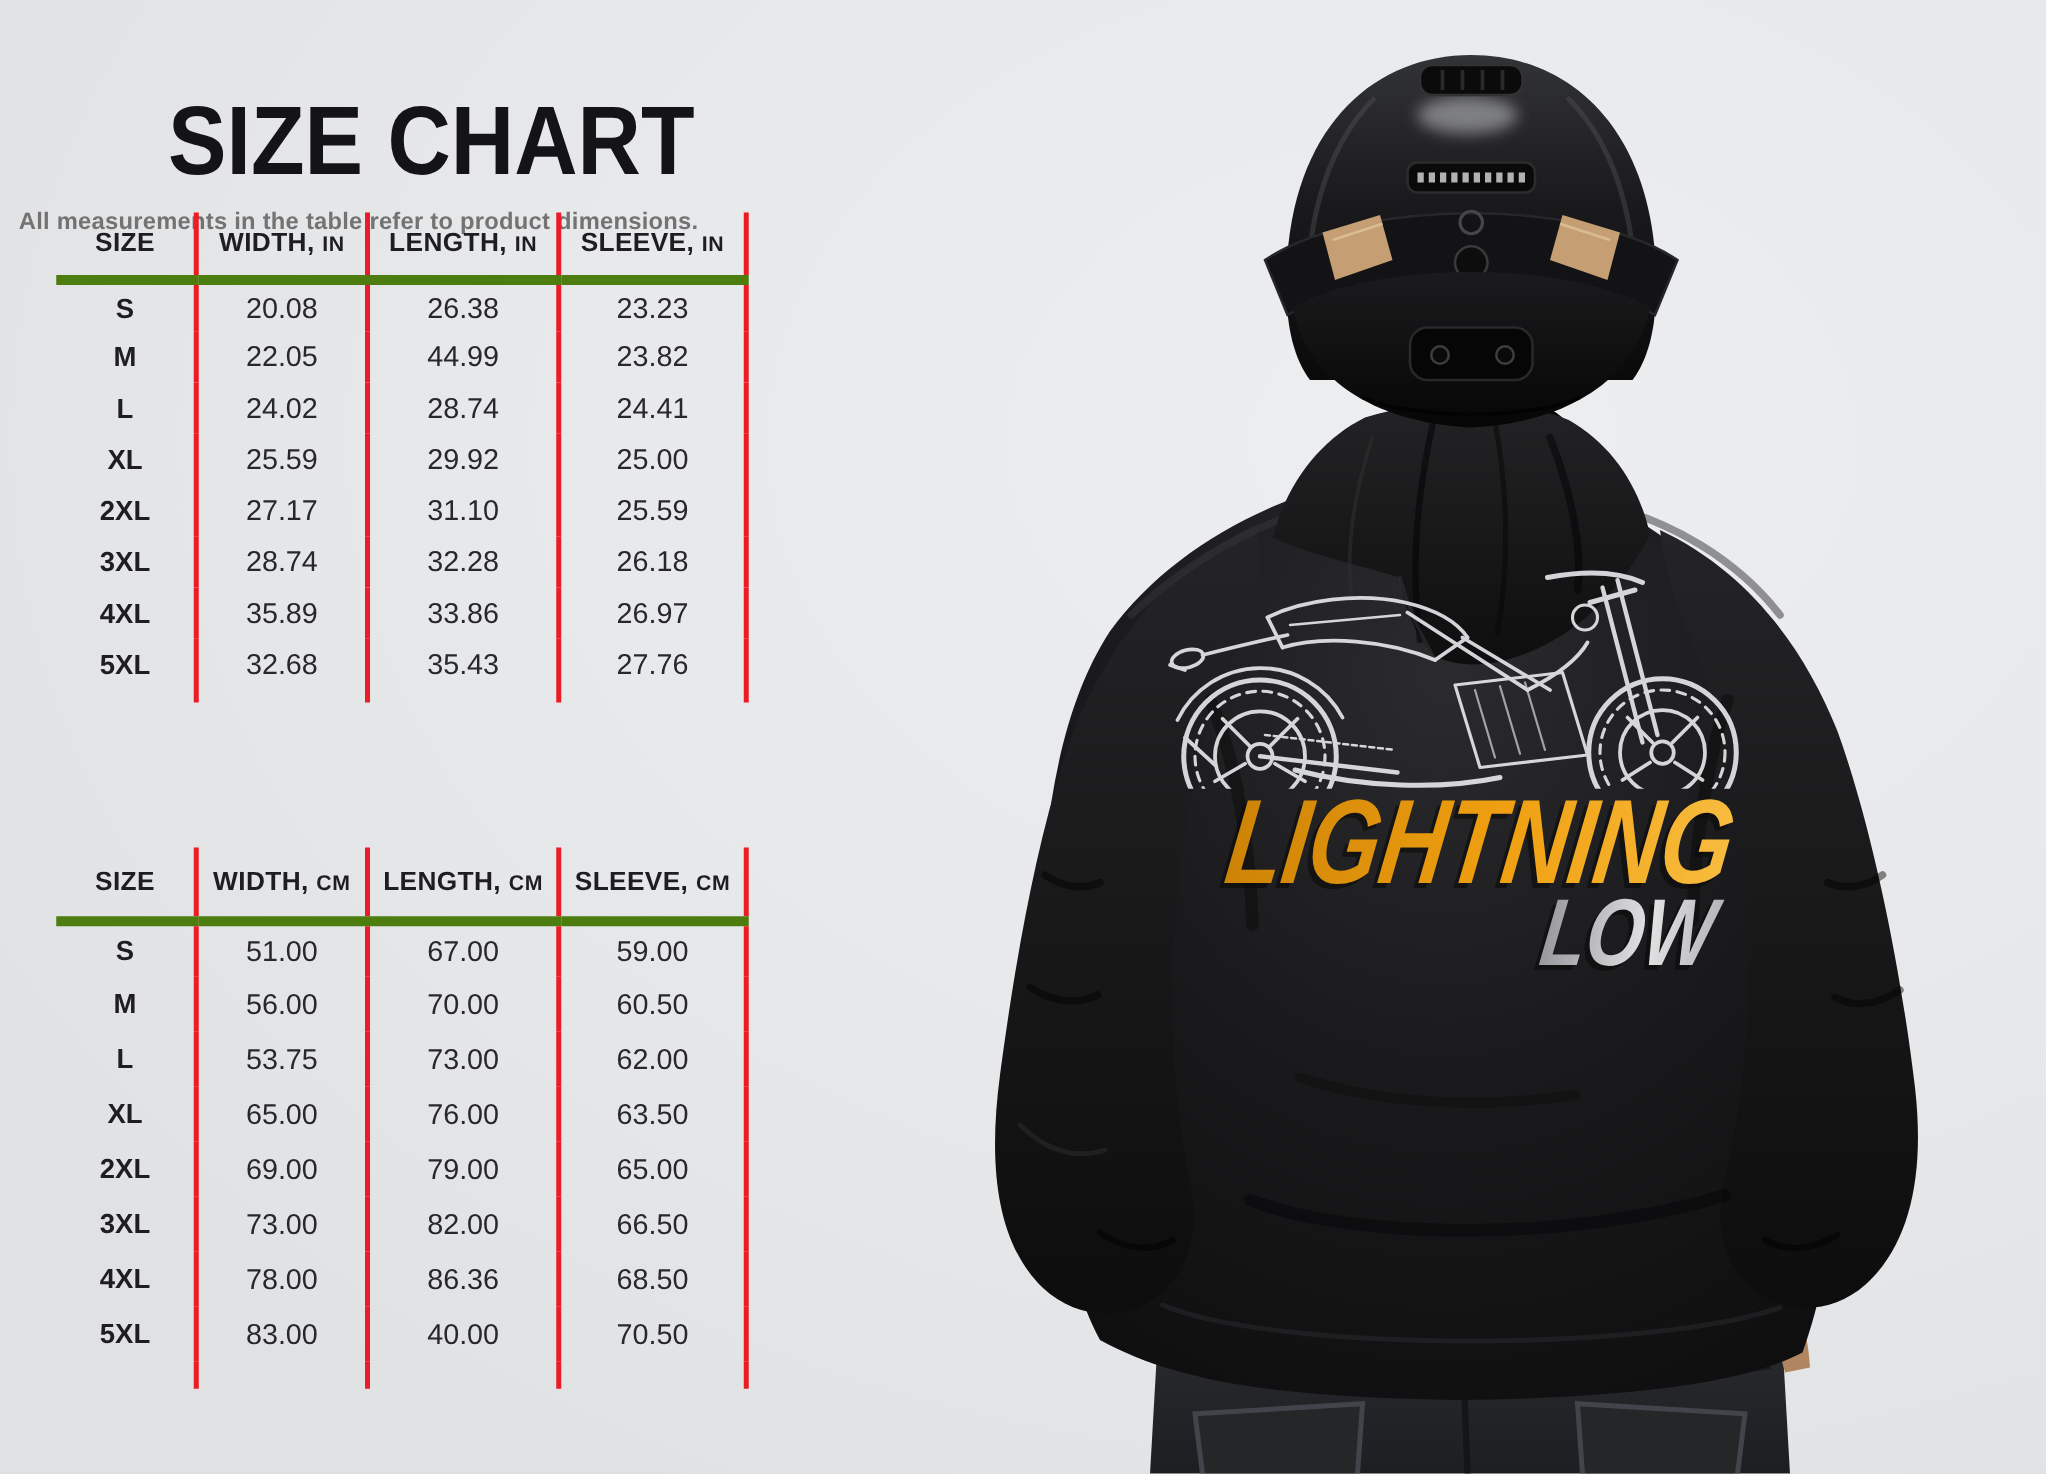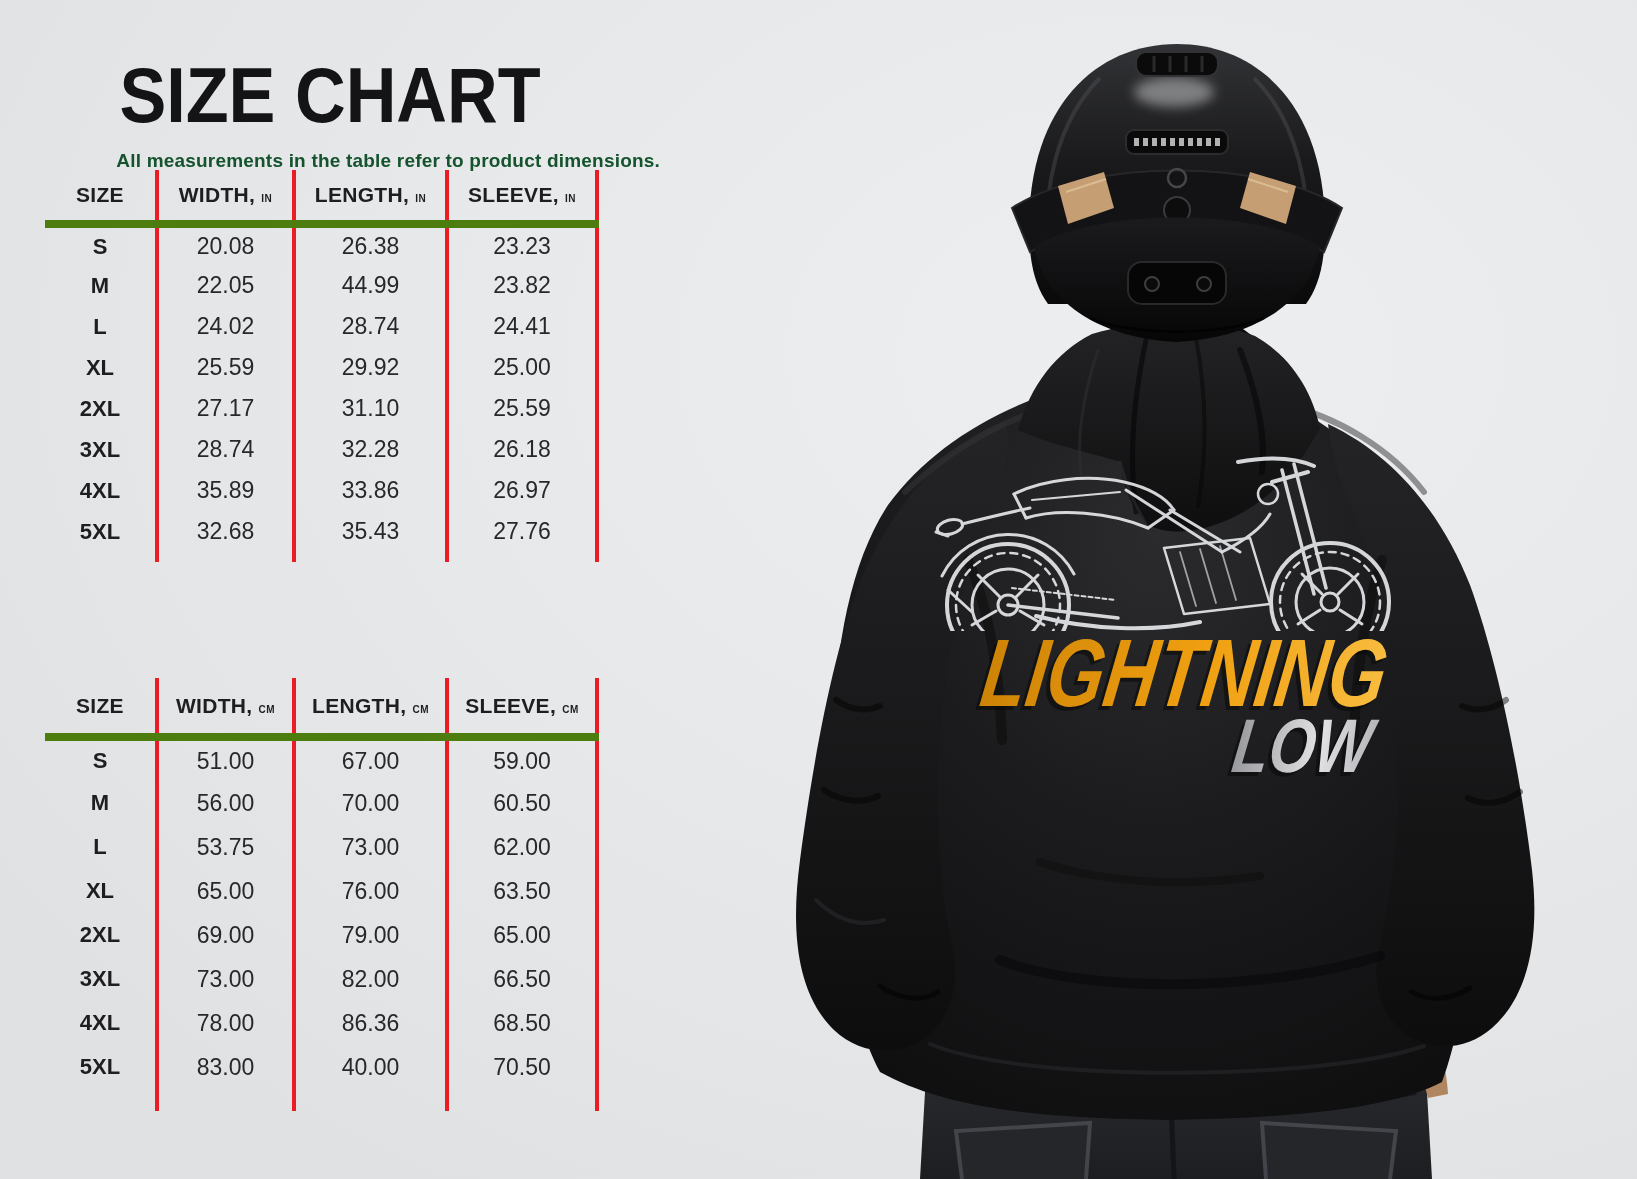--- a/index.html
+++ b/index.html
@@ -1,46 +1,46 @@
 <!DOCTYPE html>
 <html><head>
 <meta charset="utf-8">
 <style>
   html,body{margin:0;padding:0;background:#cfd0d2;}
   .canvas{
     position:relative;width:1637px;height:1179px;overflow:hidden;
     background:#e4e5e7;font-family:"Liberation Sans",sans-serif;
   }
   svg.figure{position:absolute;left:0;top:0;z-index:1;}
-  .left-panel{position:absolute;left:0;top:0;width:660px;z-index:2;}
+  .left-panel{position:absolute;left:0;top:17px;width:660px;z-index:2;padding-left:15px;}
   .page-title{
     margin:56px 0 0;text-align:center;font-size:78px;line-height:1;
     font-weight:bold;color:#141416;letter-spacing:0;
   }
   .page-title span{display:inline-block;transform:scaleX(.9);}
   .page-subtitle{
-    margin:16px 0 0;text-align:right;font-size:19px;font-weight:bold;
-    color:#14532d;letter-spacing:.2px;
+    margin:16px 0 0;text-align:left;font-size:19px;font-weight:bold;
+    color:#737373;letter-spacing:.2px;
   }
   table.size-table{
     position:absolute;left:45px;width:552px;z-index:2;
     border-collapse:collapse;table-layout:fixed;
   }
   #table-in{top:170px;}
   #table-cm{top:678px;}
   .size-table th,.size-table td{
     border-right:4px solid #ec1c24;text-align:center;vertical-align:middle;
     padding:0;color:#1e1e21;
   }
   .size-table thead th{
     border-bottom:8px solid #4d7c0f;font-size:21px;font-weight:bold;height:50px;
     letter-spacing:.3px;
   }
   #table-cm thead th{height:55px;}
-  .size-table .unit{font-size:10px;letter-spacing:.5px;text-align:center;}
+  .size-table .unit{font-size:17px;letter-spacing:.5px;text-align:center;}
   .size-table tbody th{font-size:22px;font-weight:bold;}
   .size-table tbody td{font-size:23px;font-weight:normal;color:#28282b;}
   #table-in tbody tr{height:41px;}
   #table-cm tbody tr{height:44px;}
   #table-in tfoot td{height:10px;}
   #table-cm tfoot td{height:22px;}
 </style>
 </head>
 <body>
 

